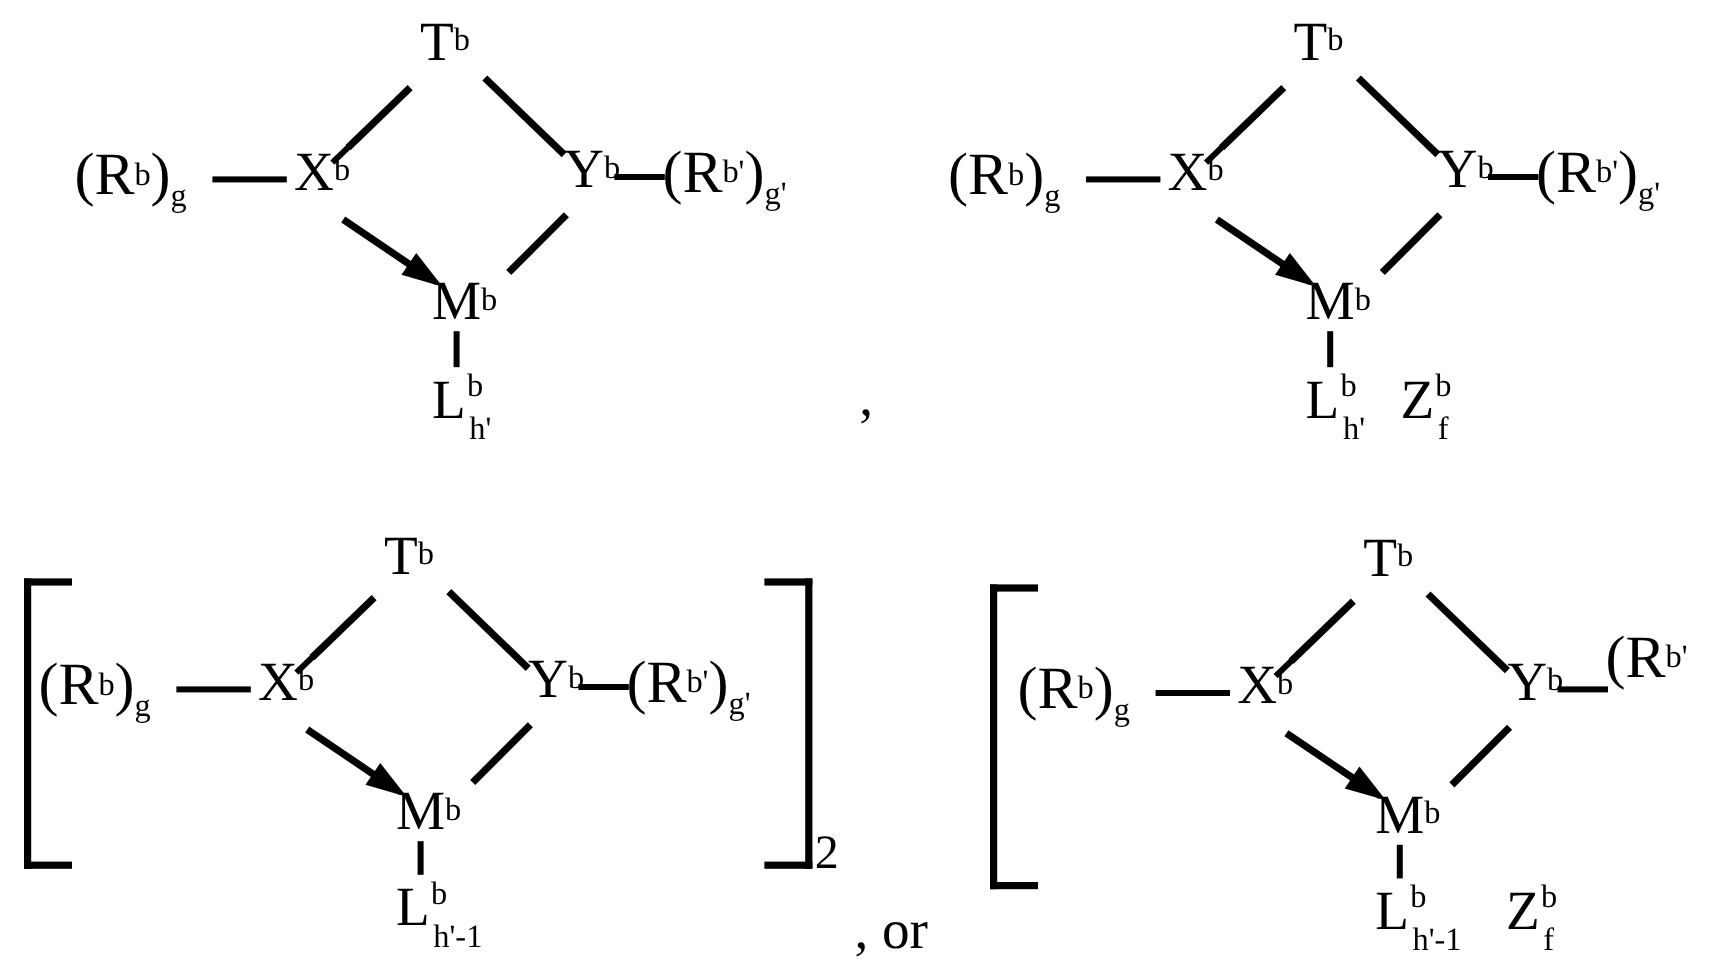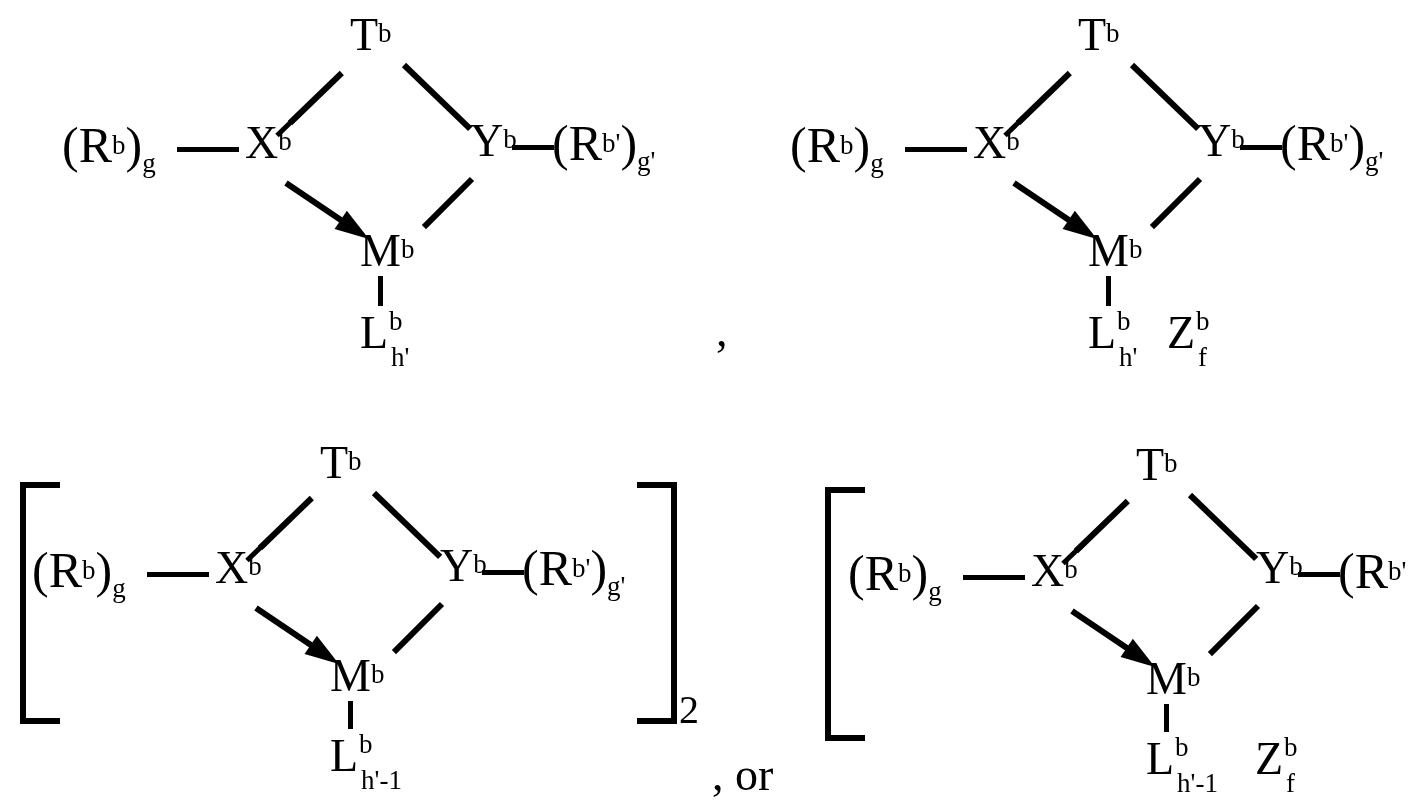--- a/index.html
+++ b/index.html
@@ -340,21 +340,21 @@
     </div>
 
     <div class="bond bond-d" style="left:1190px;top:492px;width:92px;transform:rotate(44deg);"></div>
 
     <div class="lbl" style="left:1256px;top:545px;">
       <span class="base">Y</span><sup>b</sup>
     </div>
 
     <div class="bond bond-h" style="left:1298px;top:572px;width:42px;"></div>
 
-    <div class="lbl" style="left:1338px;top:546px;">
+    <div class="lbl" style="left:1338px;top:522px;">
       <span class="paren">(R</span><sup>b'</sup>
     </div>
 
     <div class="arrow-wrap" style="left:1072px;top:600px;width:100px;height:22px;transform:rotate(34deg);">
       <div class="arrow-shaft" style="width:72px;"></div>
       <div class="arrow-head" style="left:66px;"></div>
     </div>
 
     <div class="bond bond-d" style="left:1258px;top:603px;width:68px;transform:rotate(135deg);"></div>
 

